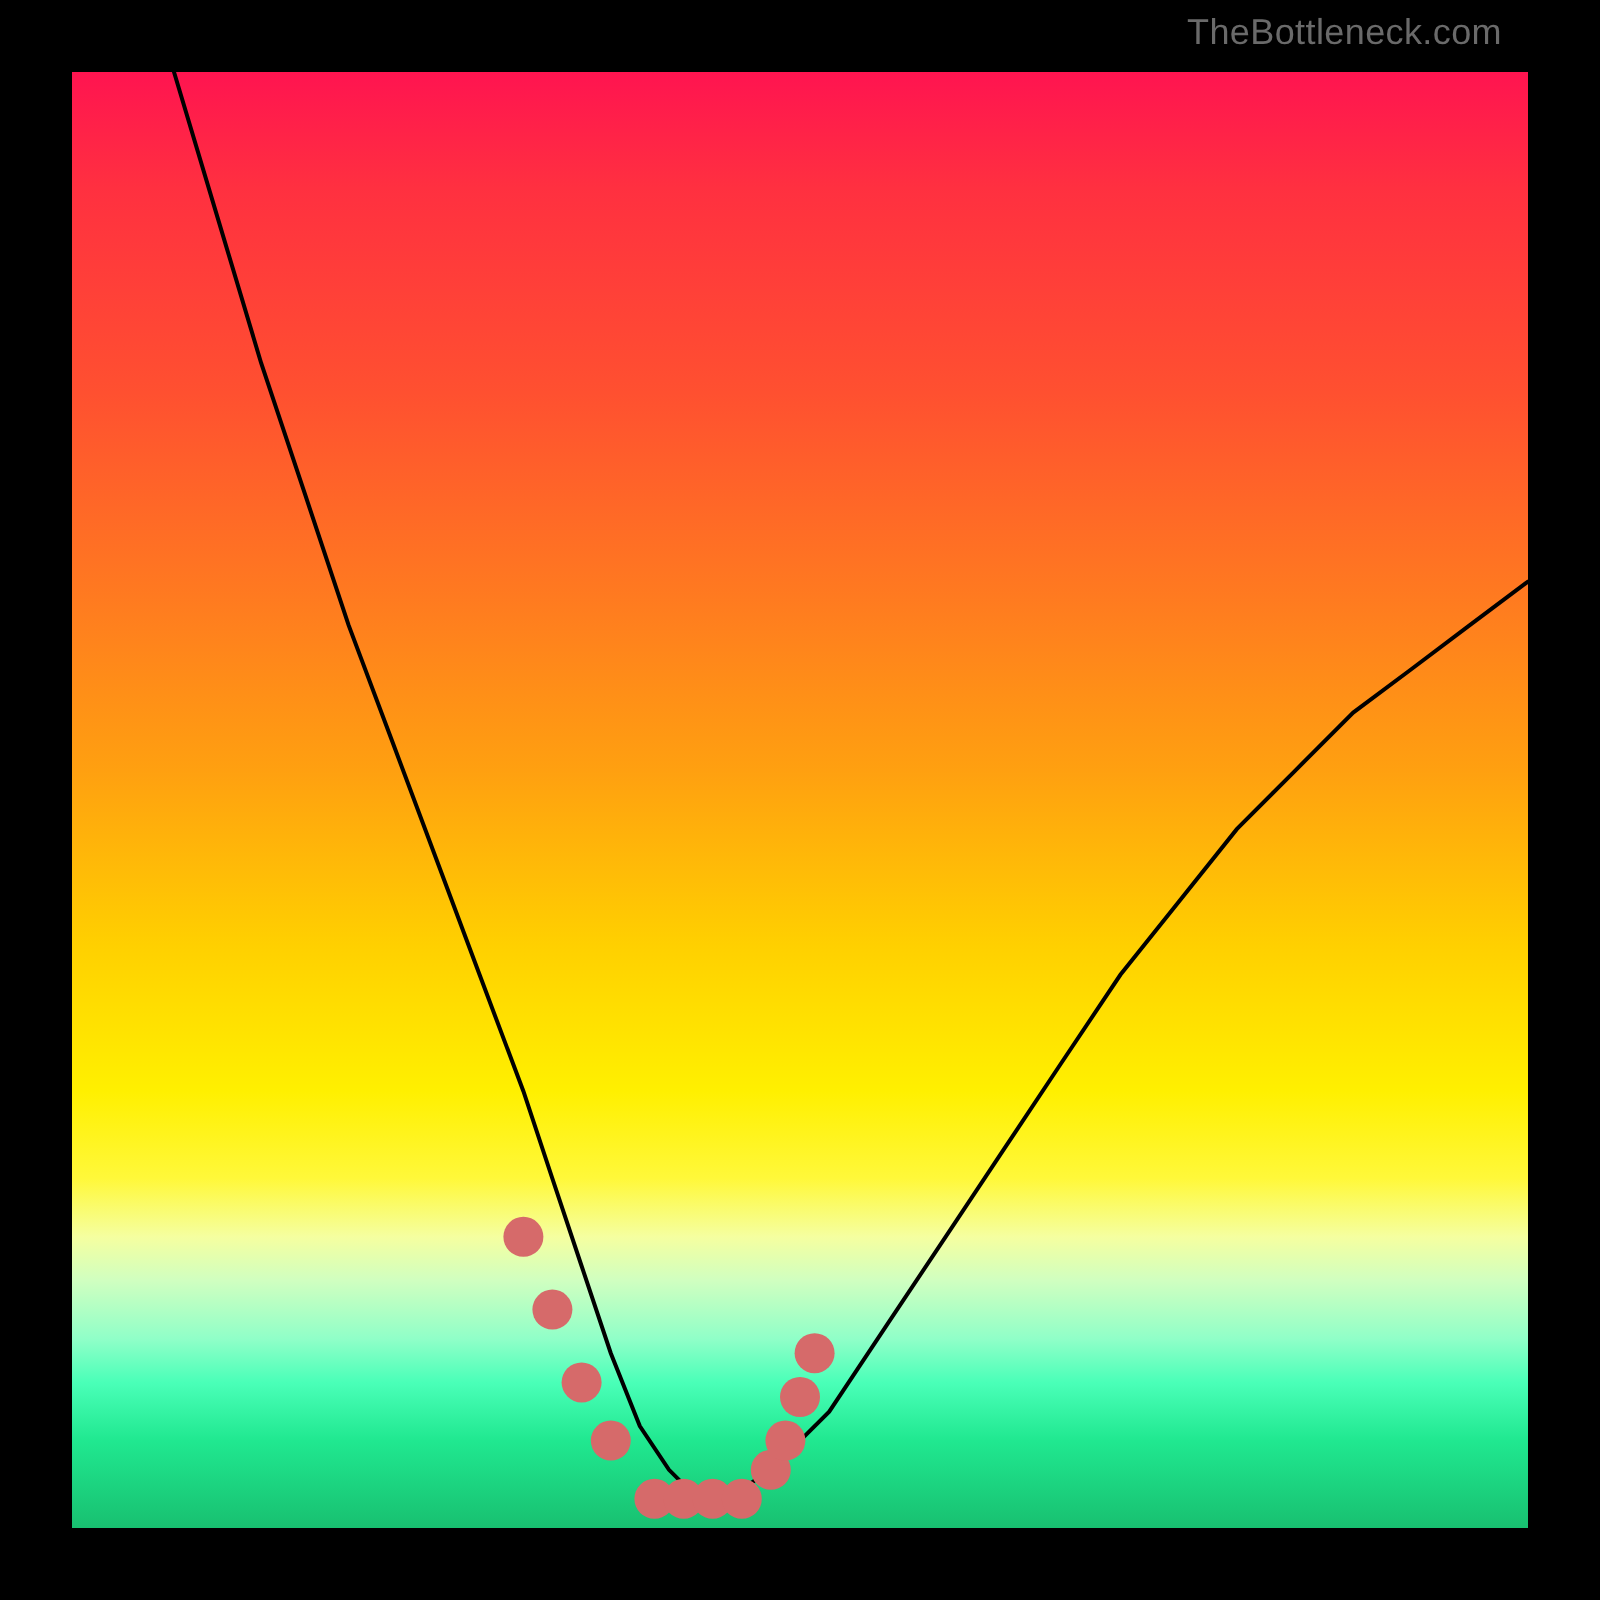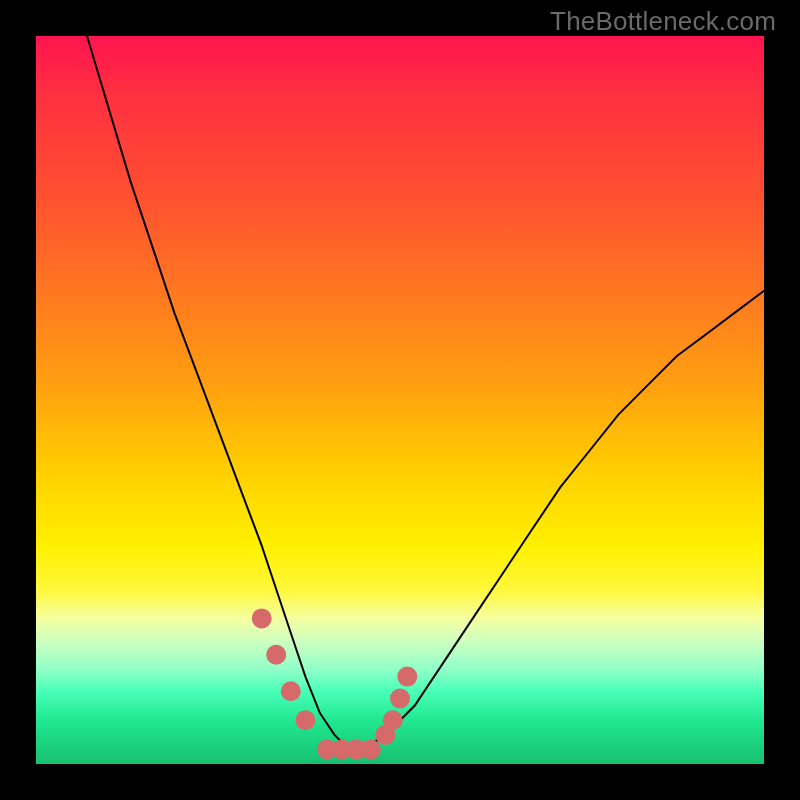--- a/index.html
+++ b/index.html
@@ -35,23 +35,23 @@
       #f5ffa0 80%,
       #d0ffc0 83%,
       #90ffc8 87%,
       #4affb8 90%,
       #20e890 94%,
       #18c070 100%);
   }
   .watermark {
     position: absolute;
     top: 6px;
-    right: 24px;
+    right: 49px;
     color: #6a6a6a;
-    font-size: 26px;
+    font-size: 18px;
     letter-spacing: 0.2px;
     user-select: none;
   }
   svg.curve {
     position: absolute;
     left: 0;
     top: 0;
     width: 728px;
     height: 728px;
     overflow: visible;

